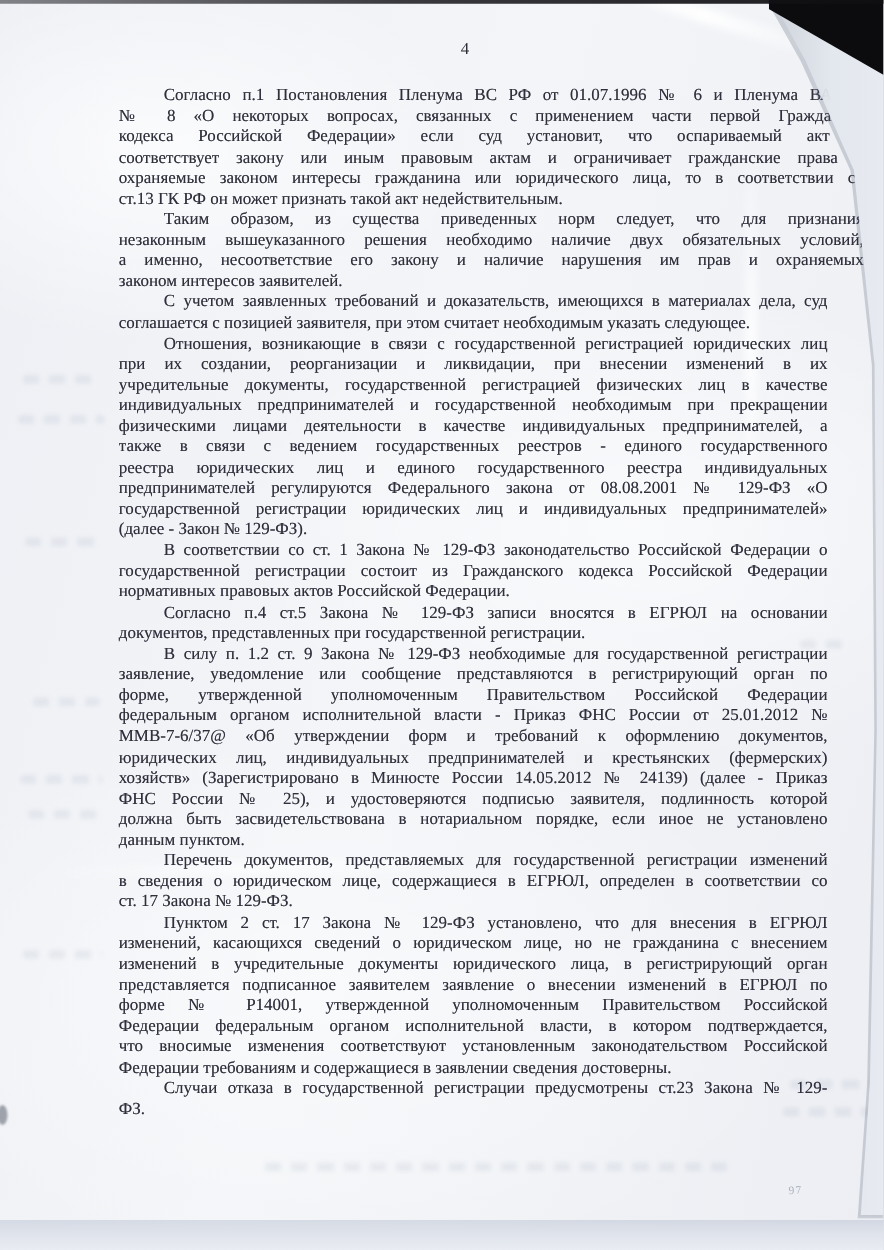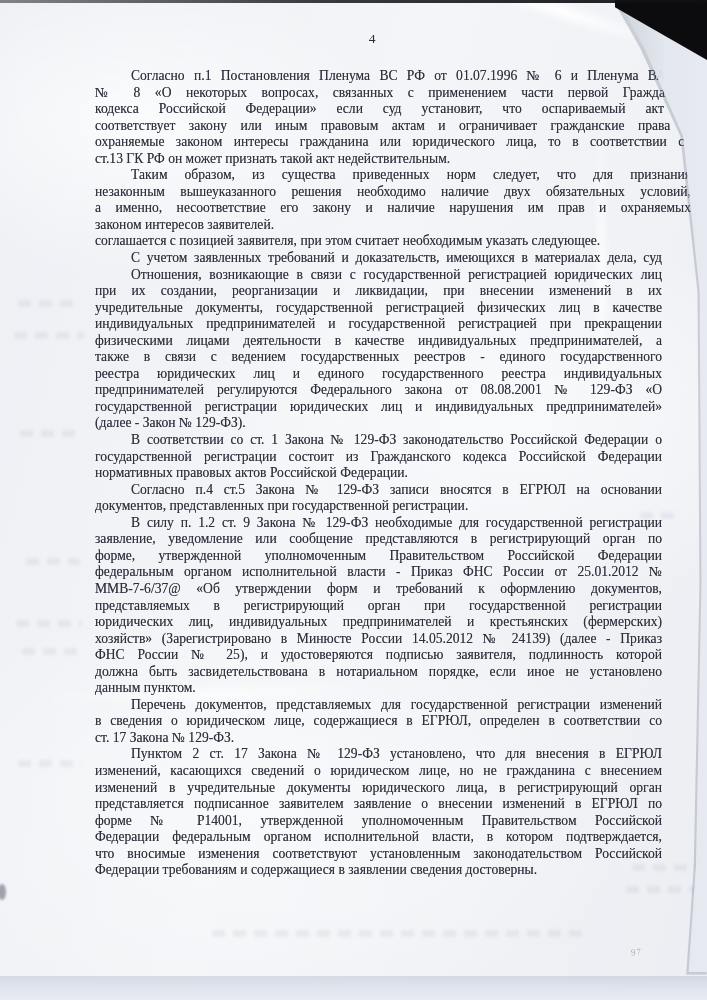--- a/index.html
+++ b/index.html
@@ -84,28 +84,28 @@
         <div class="line">охраняемые законом интересы гражданина или юридического лица, то в соответствии со</div>
         <div class="line last">ст.13 ГК РФ он может признать такой акт недействительным.</div>
       </div>
       <div class="para wide">
         <div class="line first">Таким образом, из существа приведенных норм следует, что для признания</div>
         <div class="line">незаконным вышеуказанного решения необходимо наличие двух обязательных условий,</div>
         <div class="line">а именно, несоответствие его закону и наличие нарушения им прав и охраняемых</div>
         <div class="line last">законом интересов заявителей.</div>
       </div>
       <div class="para">
+        <div class="line first">С учетом заявленных требований и доказательств, имеющихся в материалах дела, суд</div>
         <div class="line last">соглашается с позицией заявителя, при этом считает необходимым указать следующее.</div>
-        <div class="line first">С учетом заявленных требований и доказательств, имеющихся в материалах дела, суд</div>
       </div>
       <div class="para">
         <div class="line first">Отношения, возникающие в связи с государственной регистрацией юридических лиц</div>
         <div class="line">при их создании, реорганизации и ликвидации, при внесении изменений в их</div>
         <div class="line">учредительные документы, государственной регистрацией физических лиц в качестве</div>
-        <div class="line">индивидуальных предпринимателей и государственной регистрацией при прекращении</div>
+        <div class="line">индивидуальных предпринимателей и государственной необходимым при прекращении</div>
         <div class="line">физическими лицами деятельности в качестве индивидуальных предпринимателей, а</div>
         <div class="line">также в связи с ведением государственных реестров - единого государственного</div>
         <div class="line">реестра юридических лиц и единого государственного реестра индивидуальных</div>
         <div class="line">предпринимателей регулируются Федерального закона от 08.08.2001 № 129-ФЗ «О</div>
         <div class="line">государственной регистрации юридических лиц и индивидуальных предпринимателей»</div>
         <div class="line last">(далее - Закон № 129-ФЗ).</div>
       </div>
       <div class="para">
         <div class="line first">В соответствии со ст. 1 Закона № 129-ФЗ законодательство Российской Федерации о</div>
         <div class="line">государственной регистрации состоит из Гражданского кодекса Российской Федерации</div>
@@ -114,21 +114,20 @@
       <div class="para">
         <div class="line first">Согласно п.4 ст.5 Закона № 129-ФЗ записи вносятся в ЕГРЮЛ на основании</div>
         <div class="line last">документов, представленных при государственной регистрации.</div>
       </div>
       <div class="para">
         <div class="line first">В силу п. 1.2 ст. 9 Закона № 129-ФЗ необходимые для государственной регистрации</div>
         <div class="line">заявление, уведомление или сообщение представляются в регистрирующий орган по</div>
         <div class="line">форме, утвержденной уполномоченным Правительством Российской Федерации</div>
         <div class="line">федеральным органом исполнительной власти - Приказ ФНС России от 25.01.2012 №</div>
         <div class="line">ММВ-7-6/37@ «Об утверждении форм и требований к оформлению документов,</div>
-        <div class="line">представляемых в регистрирующий орган при государственной регистрации</div>
         <div class="line">юридических лиц, индивидуальных предпринимателей и крестьянских (фермерских)</div>
         <div class="line">хозяйств» (Зарегистрировано в Минюсте России 14.05.2012 № 24139) (далее - Приказ</div>
         <div class="line">ФНС России № 25), и удостоверяются подписью заявителя, подлинность которой</div>
         <div class="line">должна быть засвидетельствована в нотариальном порядке, если иное не установлено</div>
         <div class="line last">данным пунктом.</div>
       </div>
       <div class="para">
         <div class="line first">Перечень документов, представляемых для государственной регистрации изменений</div>
         <div class="line">в сведения о юридическом лице, содержащиеся в ЕГРЮЛ, определен в соответствии со</div>
         <div class="line last">ст. 17 Закона № 129-ФЗ.</div>
@@ -136,20 +135,24 @@
       <div class="para">
         <div class="line first">Пунктом 2 ст. 17 Закона № 129-ФЗ установлено, что для внесения в ЕГРЮЛ</div>
         <div class="line">изменений, касающихся сведений о юридическом лице, но не гражданина с внесением</div>
         <div class="line">изменений в учредительные документы юридического лица, в регистрирующий орган</div>
         <div class="line">представляется подписанное заявителем заявление о внесении изменений в ЕГРЮЛ по</div>
         <div class="line">форме № Р14001, утвержденной уполномоченным Правительством Российской</div>
         <div class="line">Федерации федеральным органом исполнительной власти, в котором подтверждается,</div>
         <div class="line">что вносимые изменения соответствуют установленным законодательством Российской</div>
         <div class="line last">Федерации требованиям и содержащиеся в заявлении сведения достоверны.</div>
       </div>
+      <div class="para">
+        <div class="line first">Случаи отказа в государственной регистрации предусмотрены ст.23 Закона № 129-</div>
+        <div class="line last">ФЗ.</div>
+      </div>
     </div>
 
   <div class="side-shadow"></div>
   <div class="side-strip"></div>
   <div class="wedge"></div>
   <div class="top-hairline"></div>
   <div class="bottom-band"></div>
   <div class="edge-smudge"></div>
   <div class="faint-mark">97</div>
 </div>

